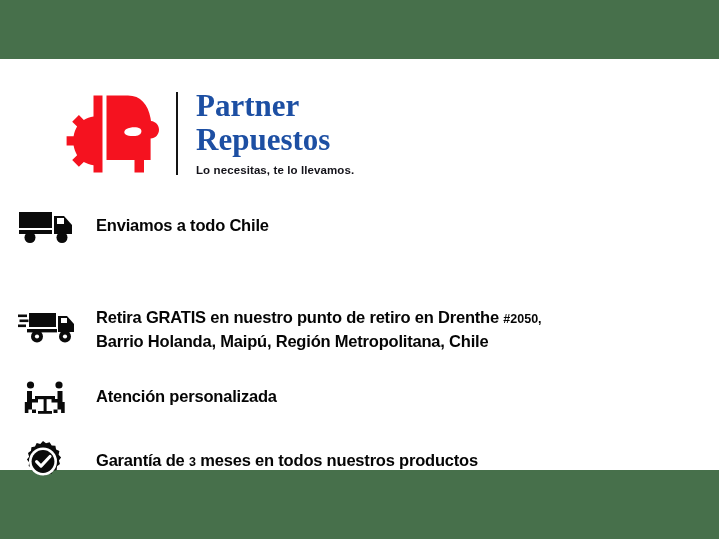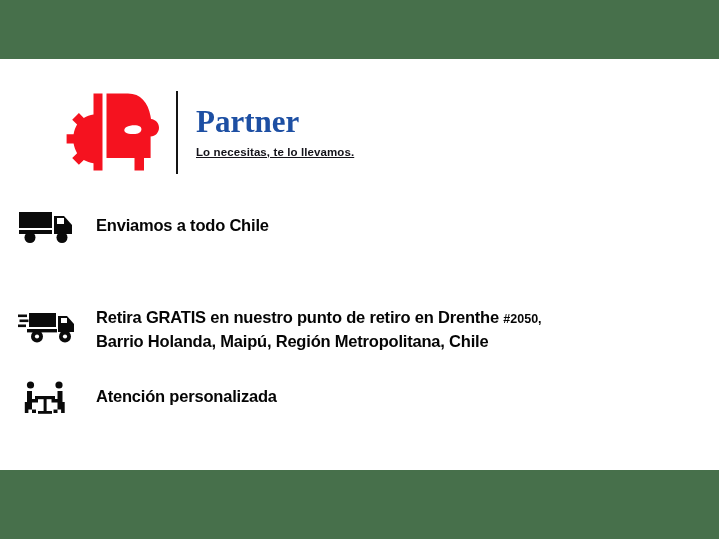--- a/index.html
+++ b/index.html
@@ -74,21 +74,20 @@
   }
   .brand-line.second { margin-top: 3px; }
   .tagline {
     margin-top: 9px;
     font-family: "Liberation Sans", sans-serif;
     font-weight: 700;
     font-size: 11.5px;
     line-height: 13px;
     color: #14131a;
     letter-spacing: 0.1px;
-    text-decoration: underline;
   }
 
   
   .features {
     position: absolute;
     left: 0;
     top: 145px;
     width: 713px;
   }
   .feature {
@@ -171,20 +170,21 @@
                    C86.6 38.2 85.6 42.6 82.0 43.4
                    C77.5 44.4 72.4 44.2 69.6 42.4
                    C67.6 41.1 68.0 38.2 70.5 37.0 Z" fill="#ffffff"></path>
         </svg>
       </span>
 
       <span class="logo-divider"></span>
 
       <span class="logo-text">
         <span class="brand-line">Partner</span>
+        <span class="brand-line second">Repuestos</span>
         <span class="tagline">Lo necesitas, te lo llevamos.</span>
       </span>
 
     </div>
 
     <div class="features">
 
       <div class="feature f1">
         <span class="feature-icon">
           <svg viewBox="0 0 58 34" width="58" height="34" aria-hidden="true">
@@ -236,16 +236,34 @@
               <path d="M44.5 11 h-5 v8 h-6 v3.4 h6 v7 h-4 v3.6 h4 v-3.6 h3.6 v3.6 h3.6 v-11 h-2.2 Z"></path>
               <rect x="17" y="16" width="20" height="3.2"></rect>
               <rect x="25.6" y="19" width="3" height="13"></rect>
               <rect x="20" y="31" width="14" height="2.8"></rect>
             </g>
           </svg>
         </span>
         <span class="feature-text">Atención personalizada</span>
       </div>
 
+      <div class="feature f4">
+        <span class="feature-icon">
+          <svg viewBox="0 0 50 44" width="50" height="44" aria-hidden="true">
+            <g fill="#0a0a0a">
+              <path d="M25 1
+                       l3.0 2.3 l3.6 -1.0 l2.1 3.1 l3.7 0.3 l0.7 3.7 l3.3 1.7 l-0.8 3.6 l2.5 2.7 l-2.2 3.0 l1.1 3.6 l-3.0 2.2 l-0.3 3.7 l-3.7 0.8 l-1.6 3.3 l-3.6 -0.7 l-2.8 2.5 l-2.9 -2.2 l-3.6 1.1 l-2.2 -3.0 l-3.7 -0.4 l-0.7 -3.6 l-3.3 -1.7 l0.7 -3.6 l-2.4 -2.8 l2.2 -2.9 l-1.1 -3.6 l3.0 -2.3 l0.4 -3.6 l3.6 -0.8 l1.7 -3.3 l3.6 0.8 Z"></path>
+            </g>
+            <circle cx="25" cy="21.5" r="14" fill="#ffffff"></circle>
+            <circle cx="25" cy="21.5" r="11.4" fill="#0a0a0a"></circle>
+            <path d="M18.6 21.6 l4.4 4.5 l9.0 -9.6" stroke="#ffffff" stroke-width="3.1" fill="none" stroke-linecap="round" stroke-linejoin="round"></path>
+          </svg>
+        </span>
+        <span class="feature-text">
+          <span>Garantía de</span>
+          <span class="small">3</span>
+          <span>meses en todos nuestros productos</span>
+        </span>
+      </div>
 
     </div>
   </div>
 </div>
 
 </body></html>

